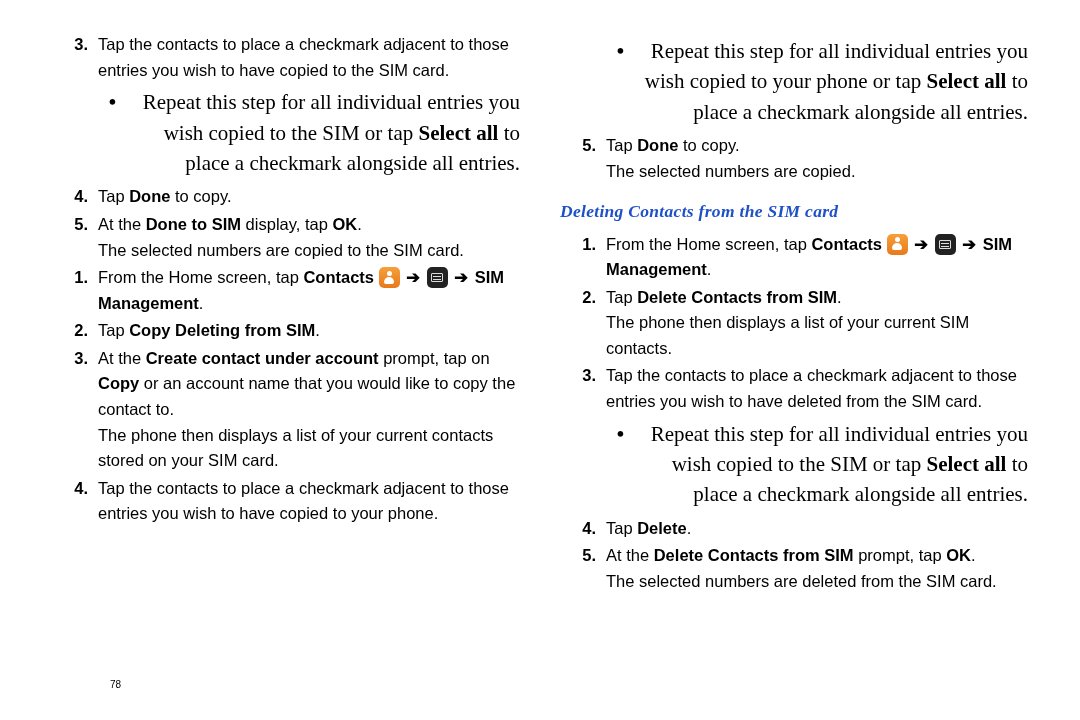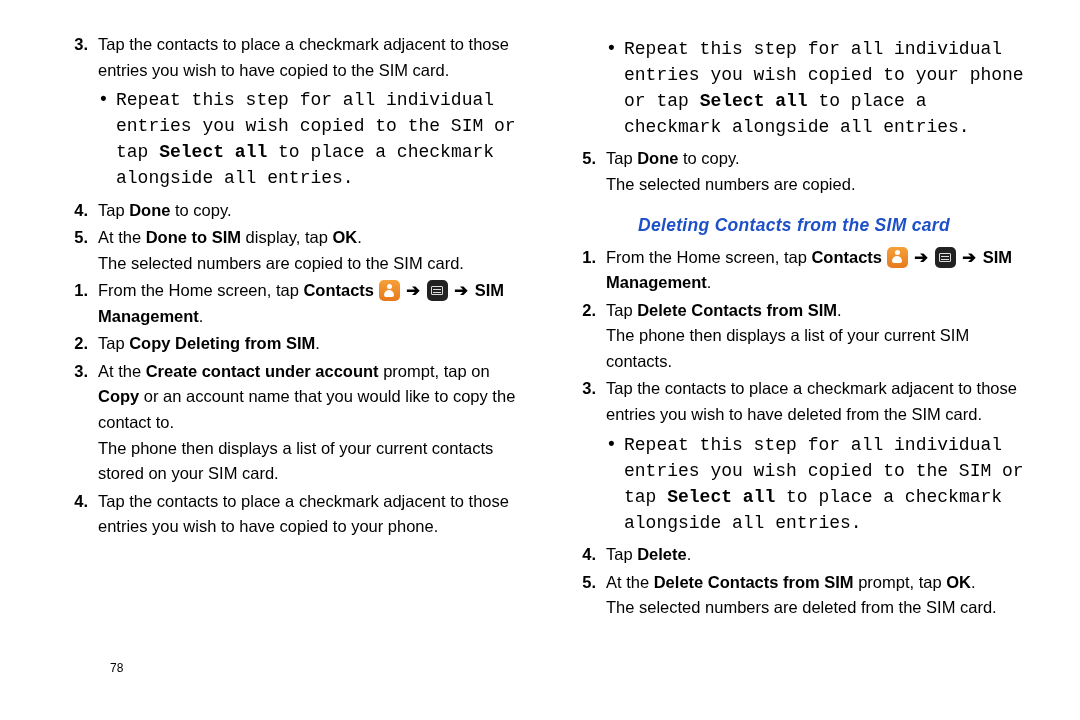--- a/index.html
+++ b/index.html
@@ -47,39 +47,39 @@
     .body {
       flex: 1;
     }
     ul.sub {
       list-style: none;
       margin: 4px 0 4px 0;
       padding-left: 0;
     }
     ul.sub > li {
       display: flex;
-      font-family: Liberation Mono, monospace;
+      font-family: Liberation Serif, serif;
       font-stretch: condensed;
       line-height: 1.45;
-      font-size: 18px;
+      font-size: 21px;
+      text-align: right;
     }
     ul.sub > li::before {
       content: "•";
       min-width: 18px;
       font-weight: bold;
     }
     h3.section {
       color: #1e50c8;
-      font-family: Liberation Sans, sans-serif;
+      font-family: Liberation Serif, serif;
       font-style: italic;
       font-weight: bold;
       font-size: 17.5px;
       margin: 14px 0 6px 0;
       letter-spacing: 0.3px;
-      text-align: center;
     }
     .pill {
       display: inline-flex;
       vertical-align: text-bottom;
       width: 21px;
       height: 21px;
       border-radius: 5px;
       margin: 0 0px;
       align-items: center;
       justify-content: center;
@@ -133,23 +133,23 @@
       height: 1px;
       background: #ddd;
       box-shadow: 0 3px 0 #ddd;
     }
     .arrow {
       font-weight: bold;
       margin: 0 2px;
     }
     .page-num {
       position: absolute;
-      bottom: 22px;
+      bottom: 8px;
       left: 70px;
-      font-size: 12px;
+      font-size: 10px;
       text-align: center;
     }
     .page-wrap {
       position: relative;
       width: 100%;
       display: flex;
     }
   </style>
 </head>
 <body>

